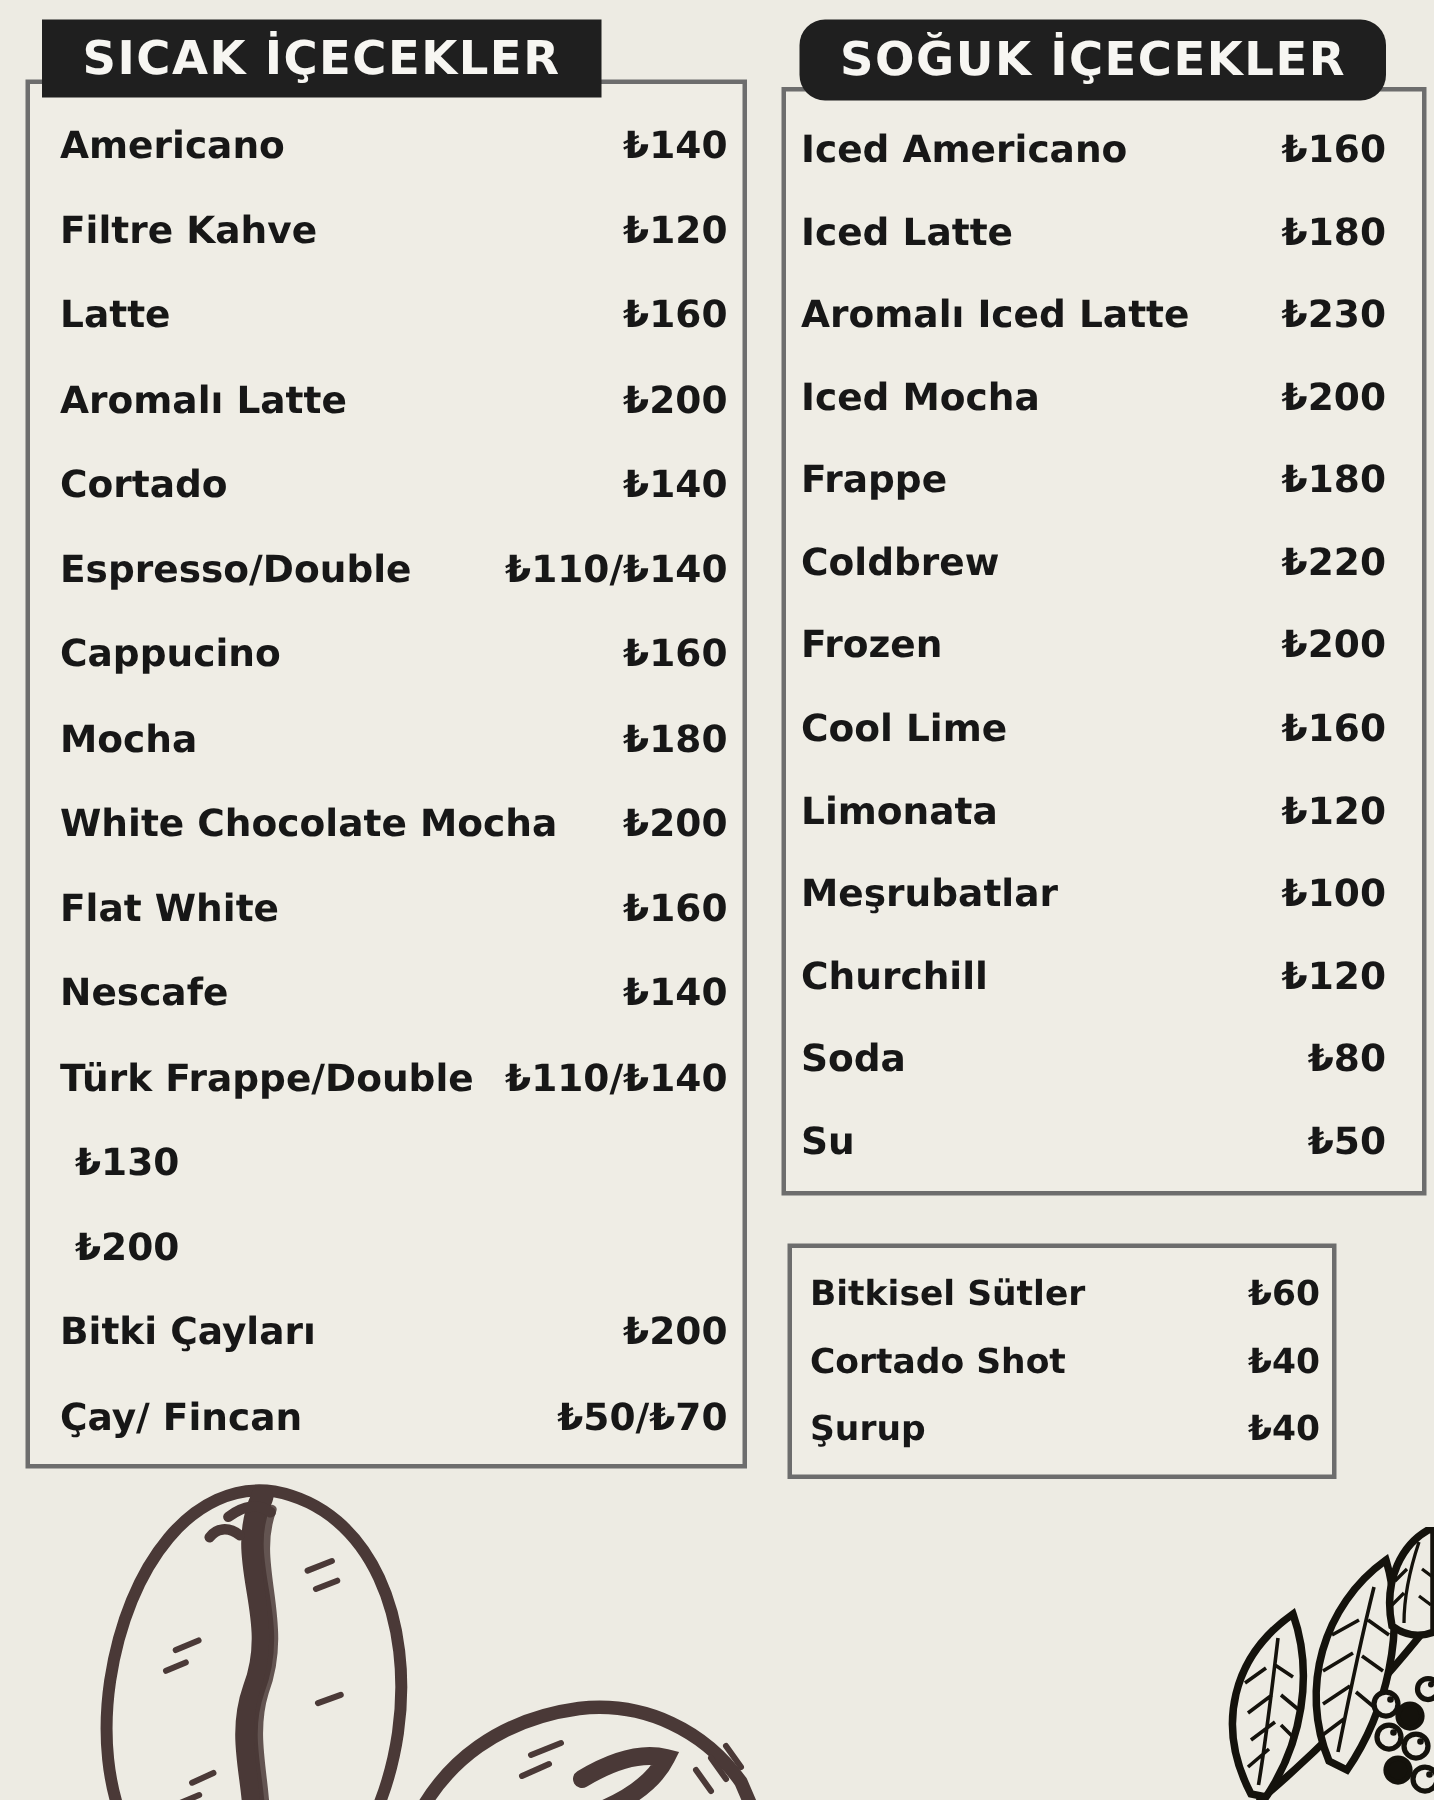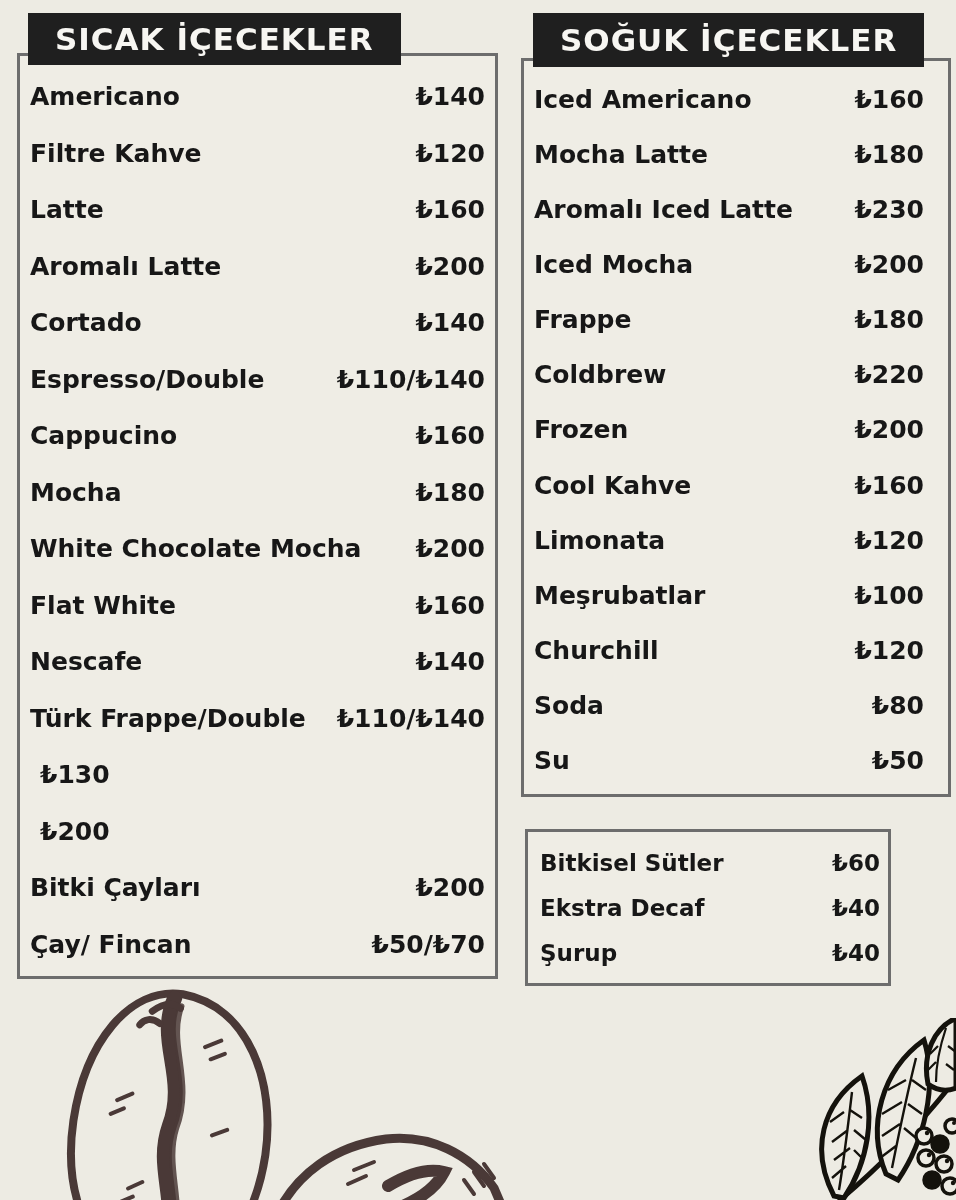--- a/index.html
+++ b/index.html
@@ -14,36 +14,36 @@
   }
   .panel{
     position:absolute;
     background:#efede5;
     border:3px solid #6d6d6d;
     box-sizing:border-box;
     display:flex;
     flex-direction:column;
     justify-content:space-between;
   }
-  .panel-hot{left:17px;top:53px;width:481px;height:926px;padding:26px 10px 16px 10px;}
+  .panel-hot{left:17px;top:53px;width:481px;height:926px;padding:26px 10px 16px 20px;}
   .panel-cold{left:521px;top:58px;width:430px;height:739px;padding:24px 24px 18px 10px;}
   .panel-extras{left:525px;top:829px;width:366px;height:157px;padding:18px 8px 16px 12px;}
   .hdr{
     position:absolute;
     background:#1f1f1f;
     color:#f7f6f2;
     font-size:31px;
     letter-spacing:1px;
     line-height:52px;
     padding:0 27px;
     white-space:nowrap;
     z-index:5;
   }
   .hdr-hot{left:28px;top:13px;height:52px;}
-  .hdr-cold{left:533px;top:13px;height:54px;line-height:54px;}
+  .hdr-cold{left:533px;top:13px;height:54px;line-height:54px;border-radius:17px;}
   .row{
     display:flex;
     justify-content:space-between;
     align-items:baseline;
     font-size:25px;
     line-height:30px;
   }
   .panel-extras .row{font-size:23px;line-height:27px;}
   .row .price{white-space:nowrap;padding-left:10px;}
   .illus{position:absolute;}
@@ -145,21 +145,21 @@
     <span>SOĞUK İÇECEKLER</span>
   </div>
   <div class="panel panel-cold">
 
       <div class="row">
         <span class="name">Iced Americano</span>
         <span class="price">₺160</span>
       </div>
 
       <div class="row">
-        <span class="name">Mocha Latte</span>
+        <span class="name">Iced Latte</span>
         <span class="price">₺180</span>
       </div>
 
       <div class="row">
         <span class="name">Aromalı Iced Latte</span>
         <span class="price">₺230</span>
       </div>
 
       <div class="row">
         <span class="name">Iced Mocha</span>
@@ -175,21 +175,21 @@
         <span class="name">Coldbrew</span>
         <span class="price">₺220</span>
       </div>
 
       <div class="row">
         <span class="name">Frozen</span>
         <span class="price">₺200</span>
       </div>
 
       <div class="row">
-        <span class="name">Cool Kahve</span>
+        <span class="name">Cool Lime</span>
         <span class="price">₺160</span>
       </div>
 
       <div class="row">
         <span class="name">Limonata</span>
         <span class="price">₺120</span>
       </div>
 
       <div class="row">
         <span class="name">Meşrubatlar</span>
@@ -213,21 +213,21 @@
     </div>
 
   <div class="panel panel-extras">
 
       <div class="row">
         <span class="name">Bitkisel Sütler</span>
         <span class="price">₺60</span>
       </div>
 
       <div class="row">
-        <span class="name">Ekstra Decaf</span>
+        <span class="name">Cortado Shot</span>
         <span class="price">₺40</span>
       </div>
 
       <div class="row">
         <span class="name">Şurup</span>
         <span class="price">₺40</span>
       </div>
     </div>
 
   <div class="illus bean-large">

